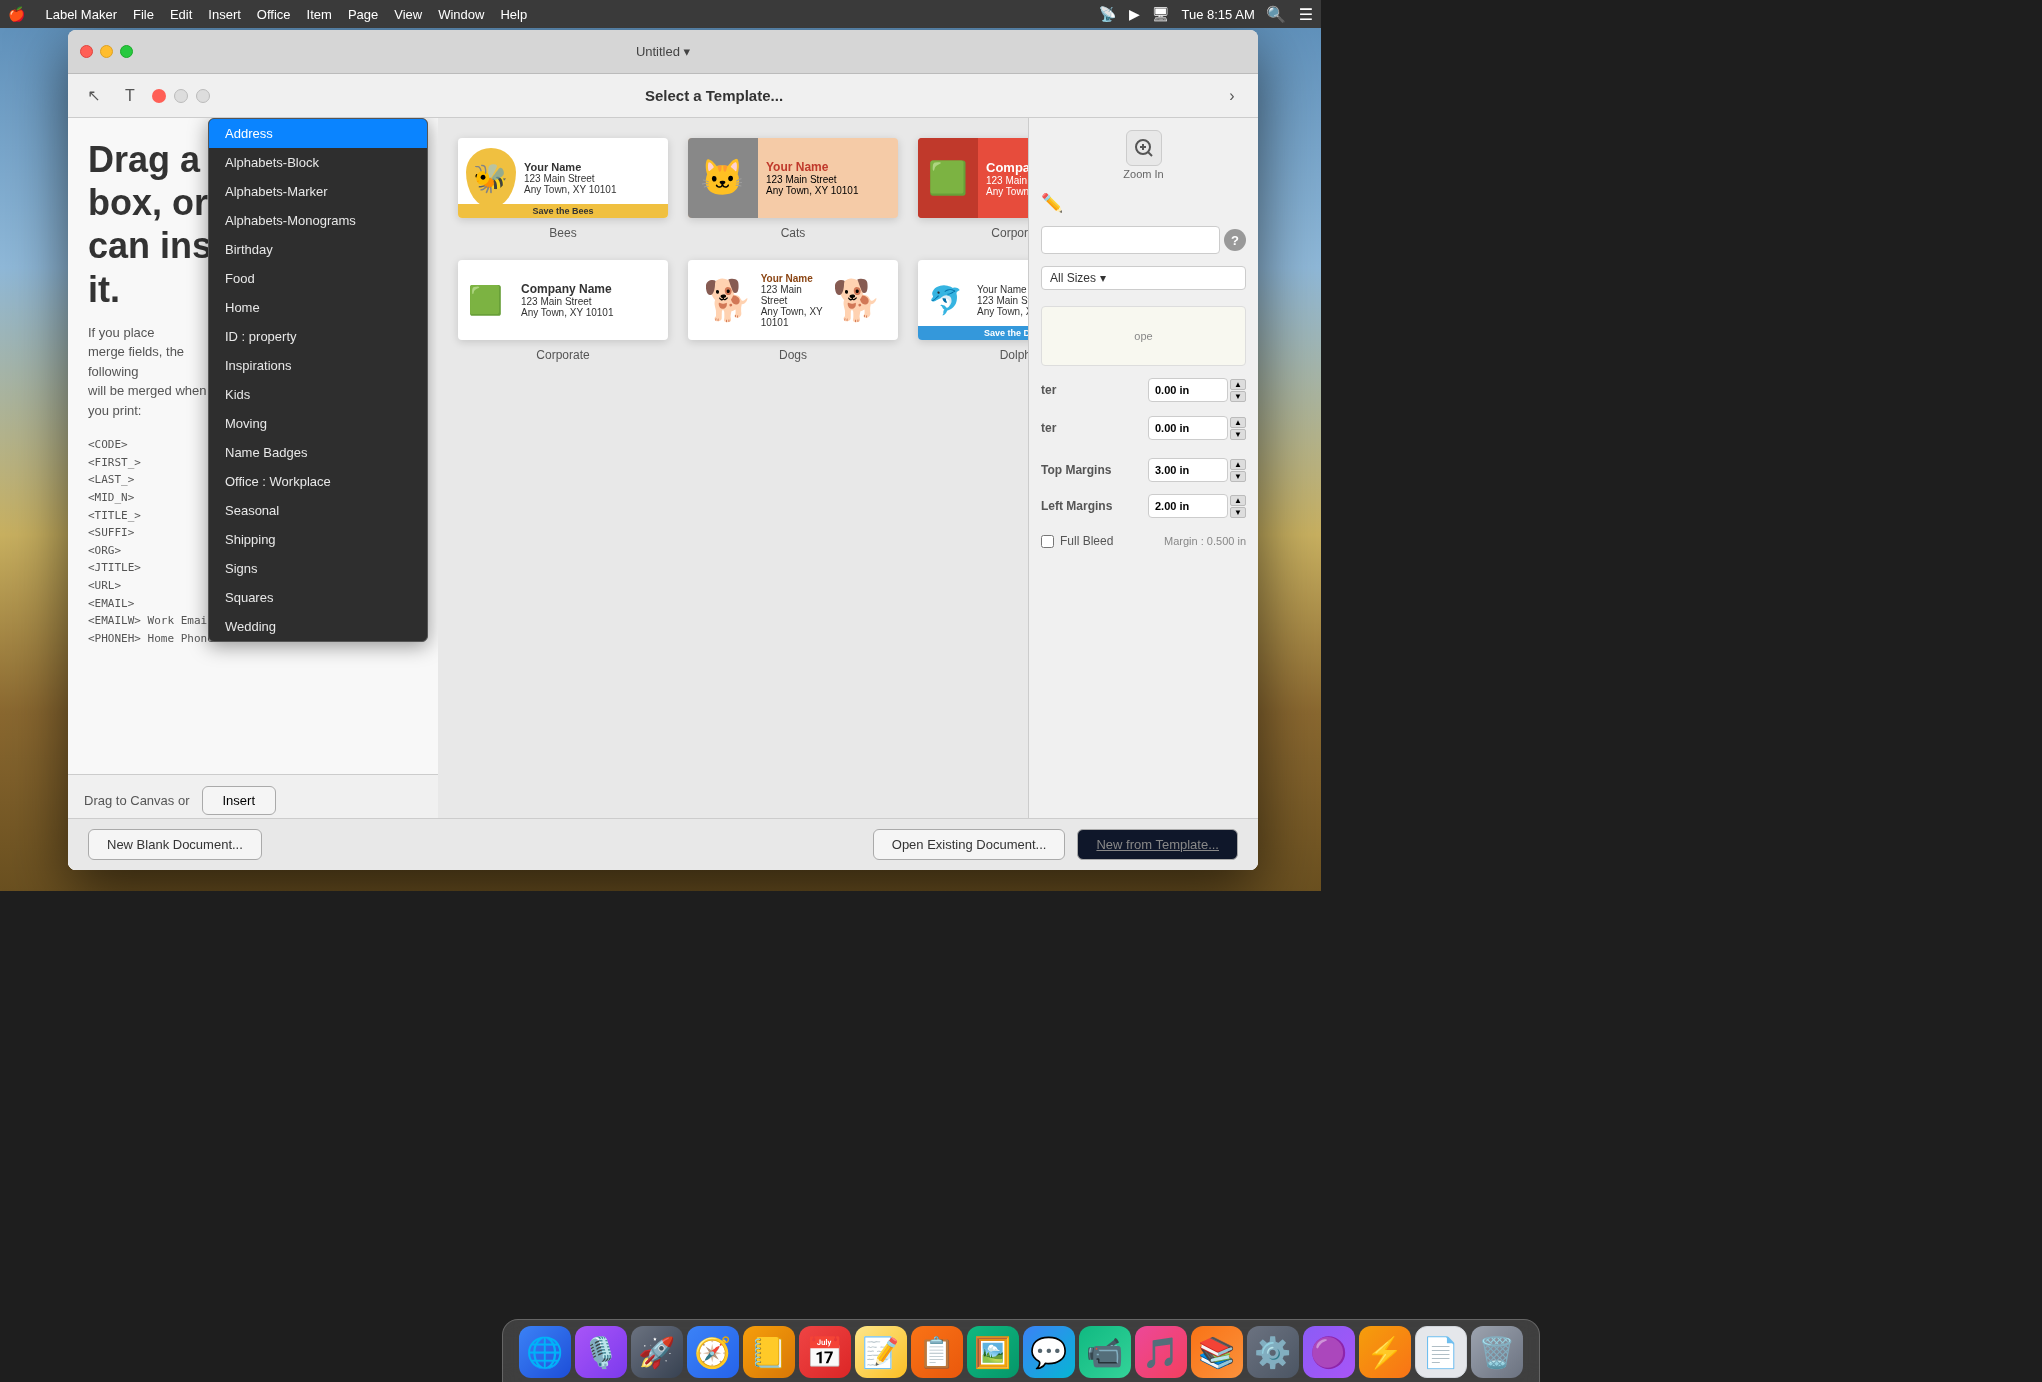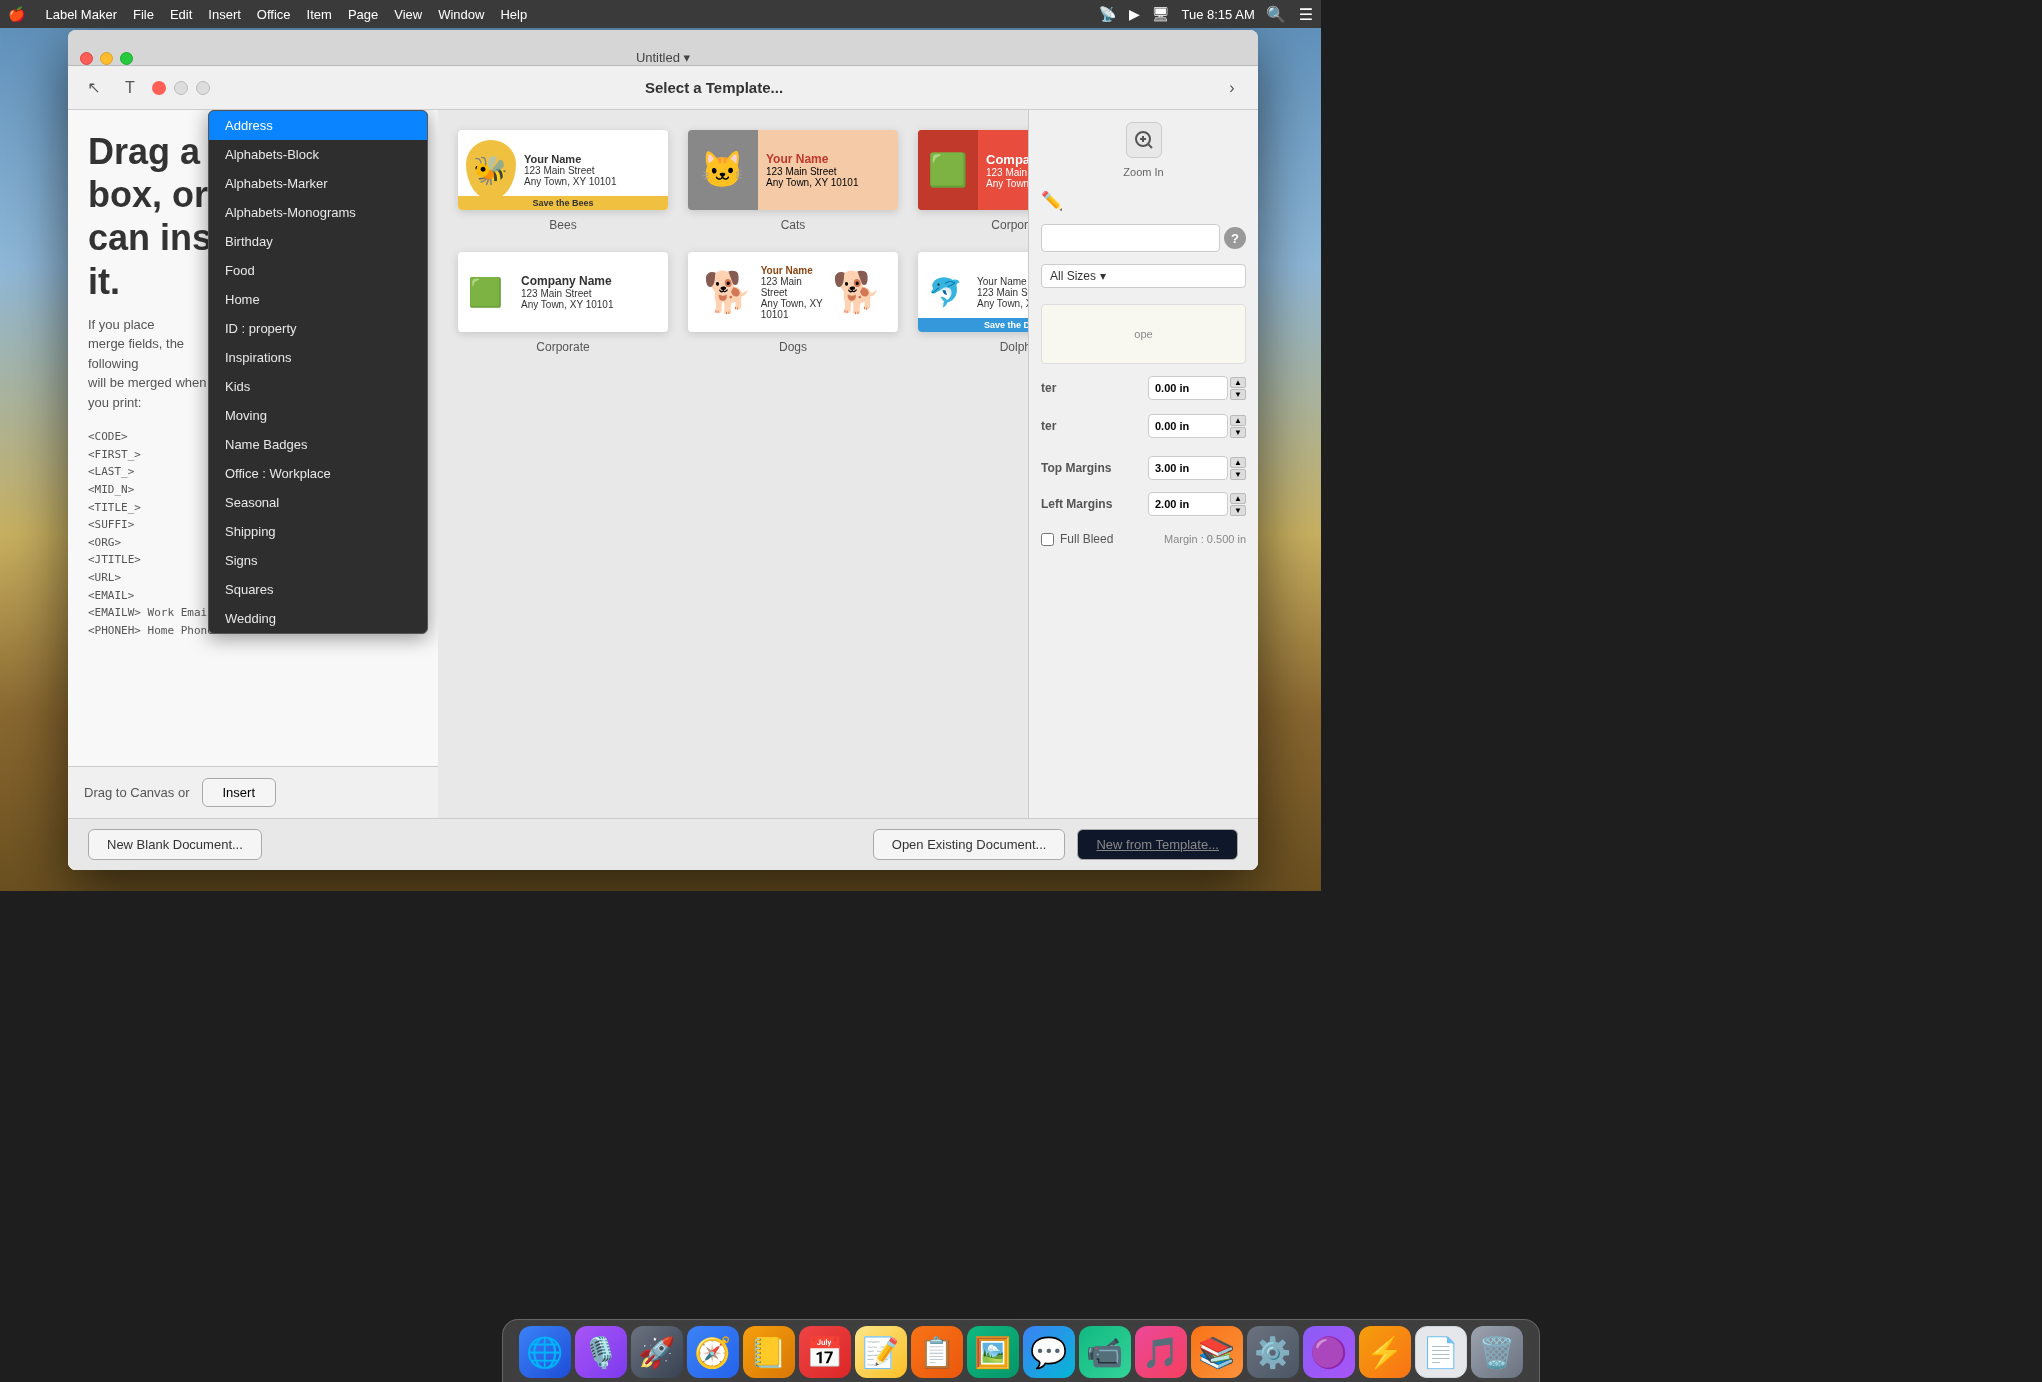--- a/index.html
+++ b/index.html
@@ -59,24 +59,24 @@
       width: 1190px;
       height: 840px;
       background: #ececec;
       border-radius: 8px;
       overflow: hidden;
       box-shadow: 0 20px 60px rgba(0,0,0,0.6);
     }
 
     
     .titlebar {
-      height: 36px;
+      height: 44px;
       background: #d6d6d6;
       display: flex;
-      align-items: flex-end;
+      align-items: center;
       justify-content: center;
       position: relative;
       border-bottom: 1px solid #bbb;
     }
     .titlebar-buttons {
       position: absolute;
       left: 12px;
       display: flex;
       gap: 7px;
       align-items: center;
@@ -378,21 +378,21 @@
       display: flex;
       flex-direction: column;
       gap: 12px;
     }
 
     .zoom-controls {
       display: flex;
       align-items: center;
       justify-content: center;
       flex-direction: column;
-      gap: 8px;
+      gap: 2px;
     }
 
     .zoom-btn {
       width: 36px;
       height: 36px;
       background: #e8e8e8;
       border: 1px solid #ccc;
       border-radius: 6px;
       display: flex;
       align-items: center;

